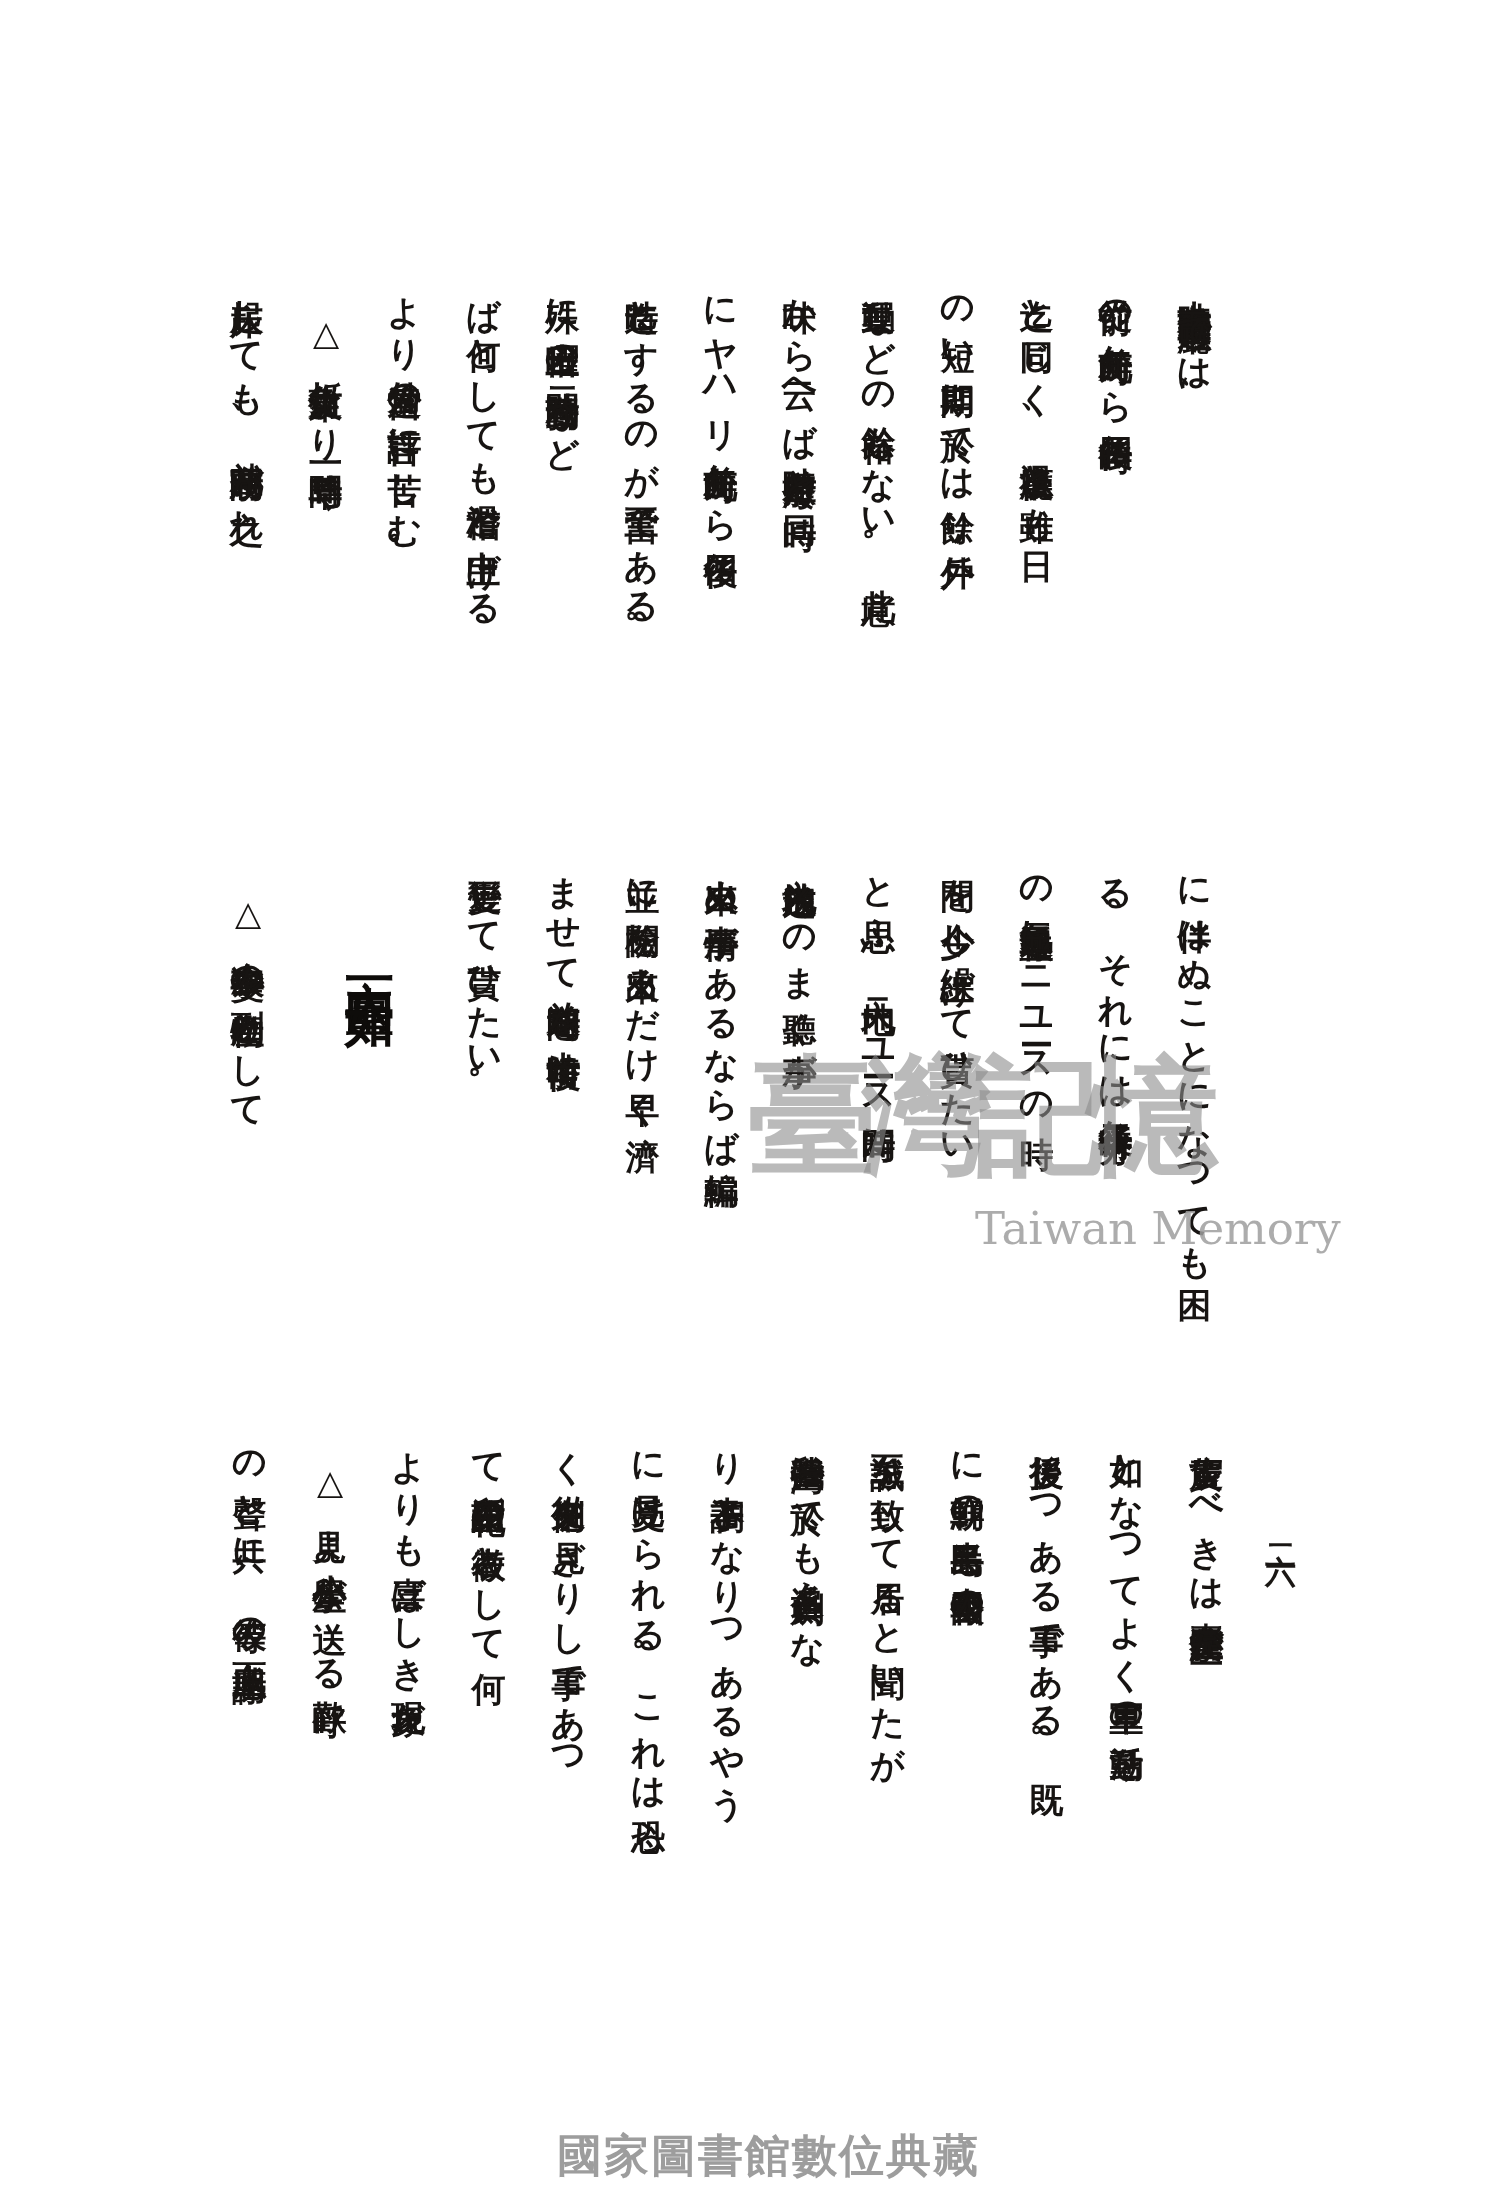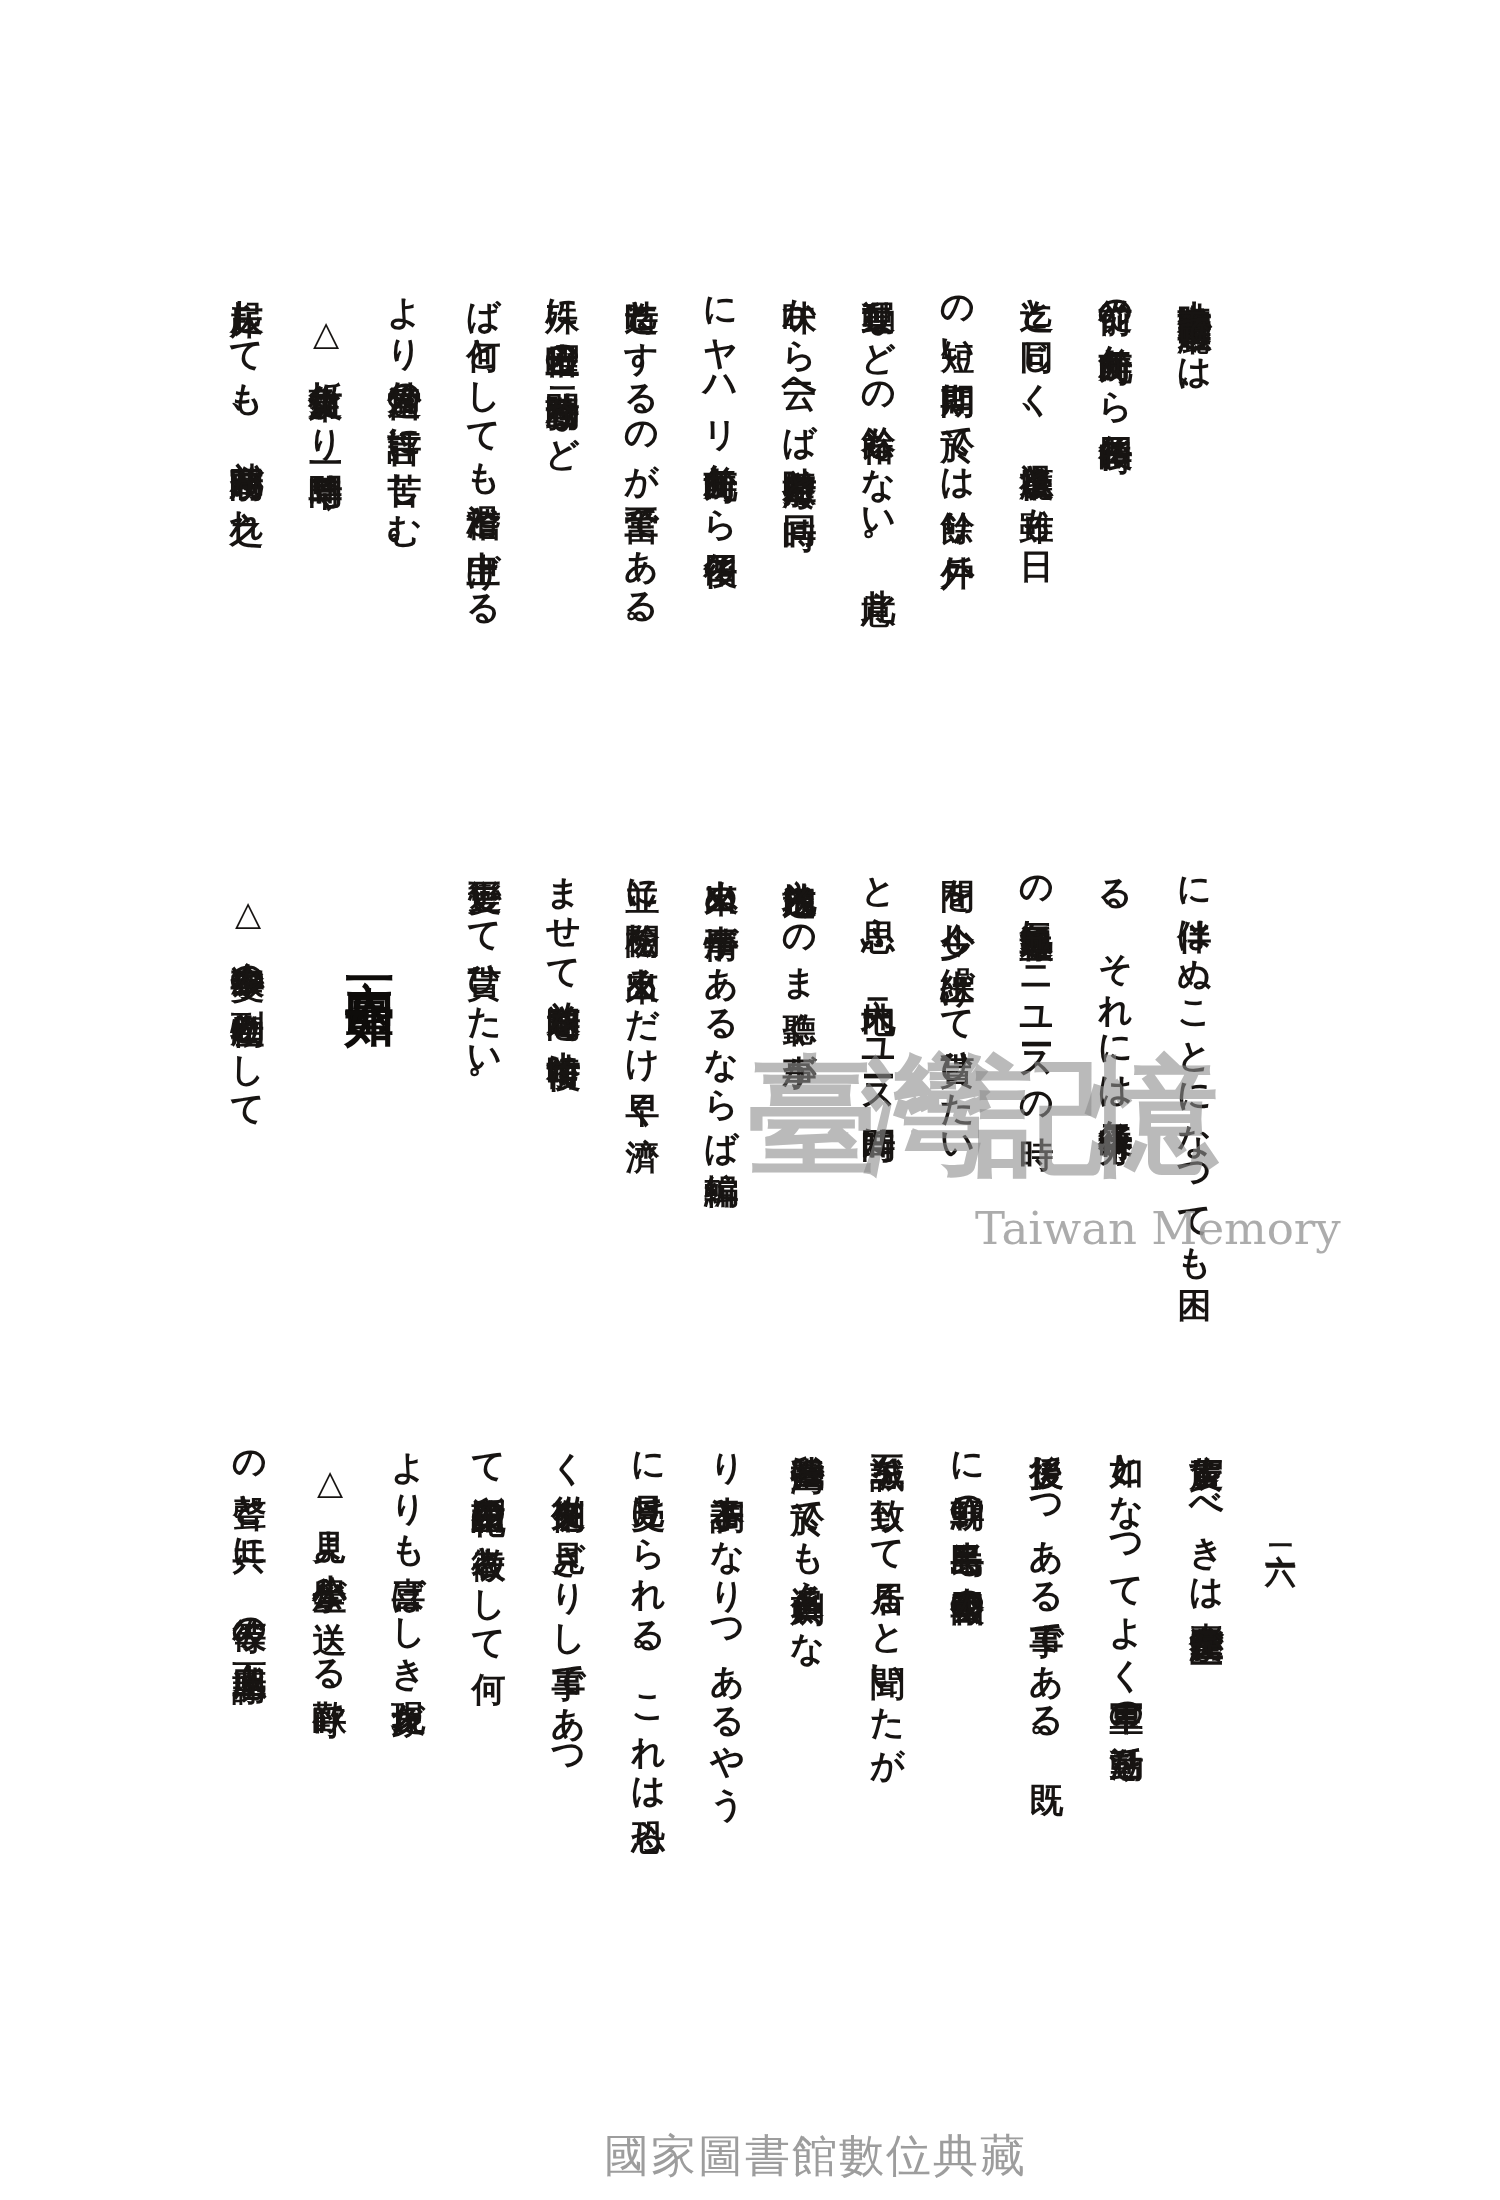--- a/index.html
+++ b/index.html
@@ -76,24 +76,23 @@
     pointer-events: none;
     text-align: center;
   }
   .caption {
     position: absolute;
     left: 557px;
     top: 2126px;
     font-size: 45px;
     letter-spacing: 2px;
     color: #9d9d9d;
-    font-weight: 400;
+    font-weight: 700;
     white-space: nowrap;
     z-index: 2;
-    margin-left: 47px;
   }
 </style>
 </head>
 <body>
 
 <div class="page">
   <div id="bands-root">
       <div class="vcol" style="left: 1175px; top: 273px;">十時出勤午後五時退廳では、</div>
       <div class="vcol" style="left: 1096px; top: 273px;">從前の午前九時から午後四時</div>
       <div class="vcol" style="left: 1017px; top: 273px;">迄と同じく、退廳後と雖も日</div>

